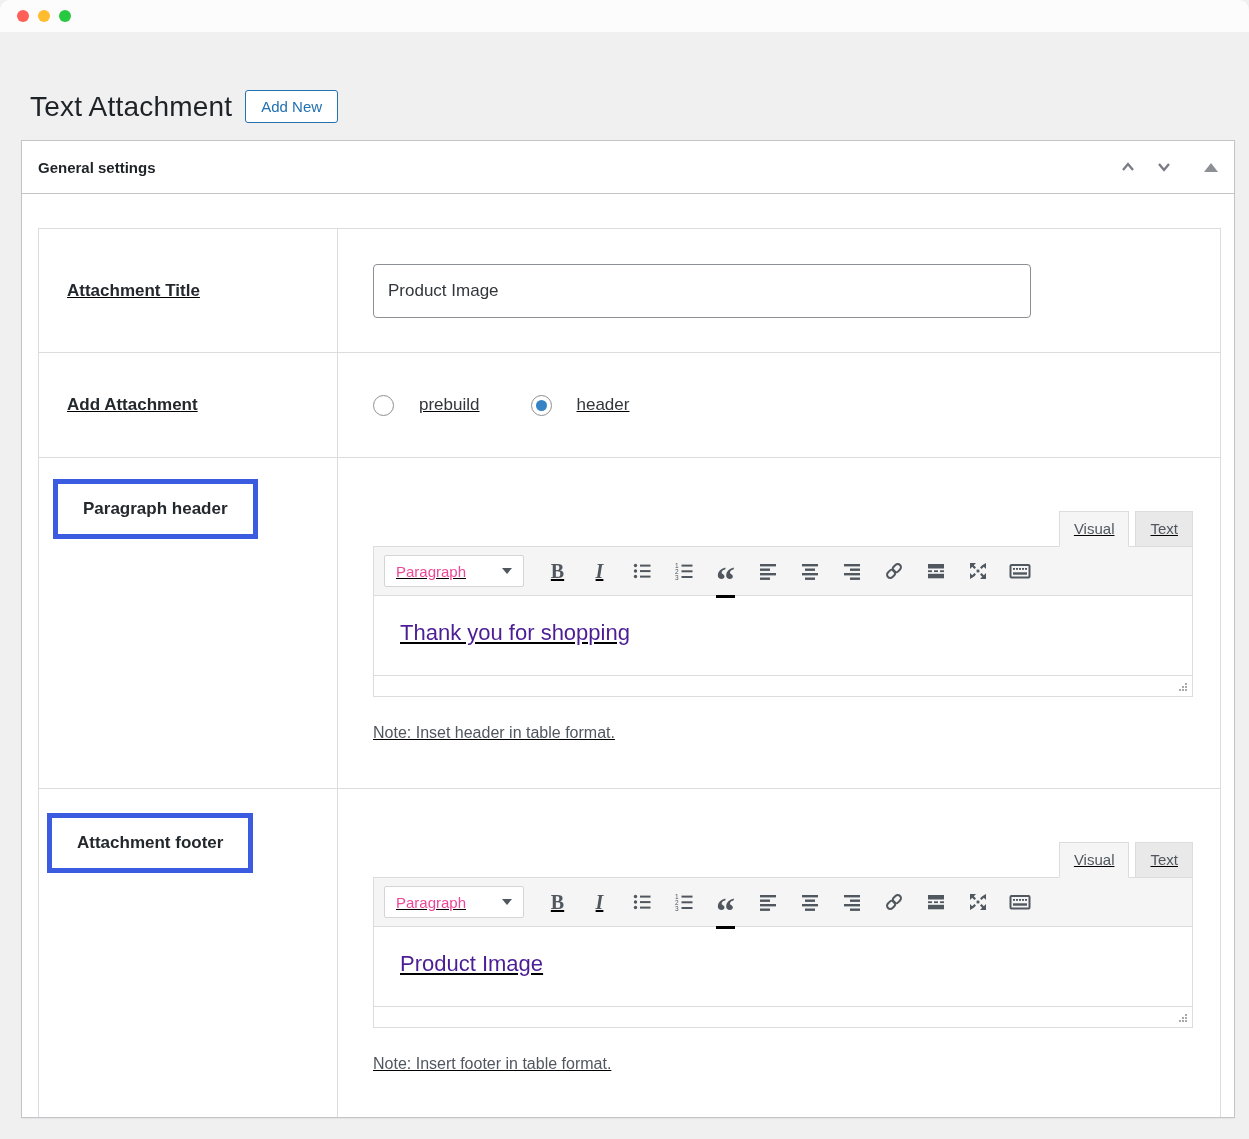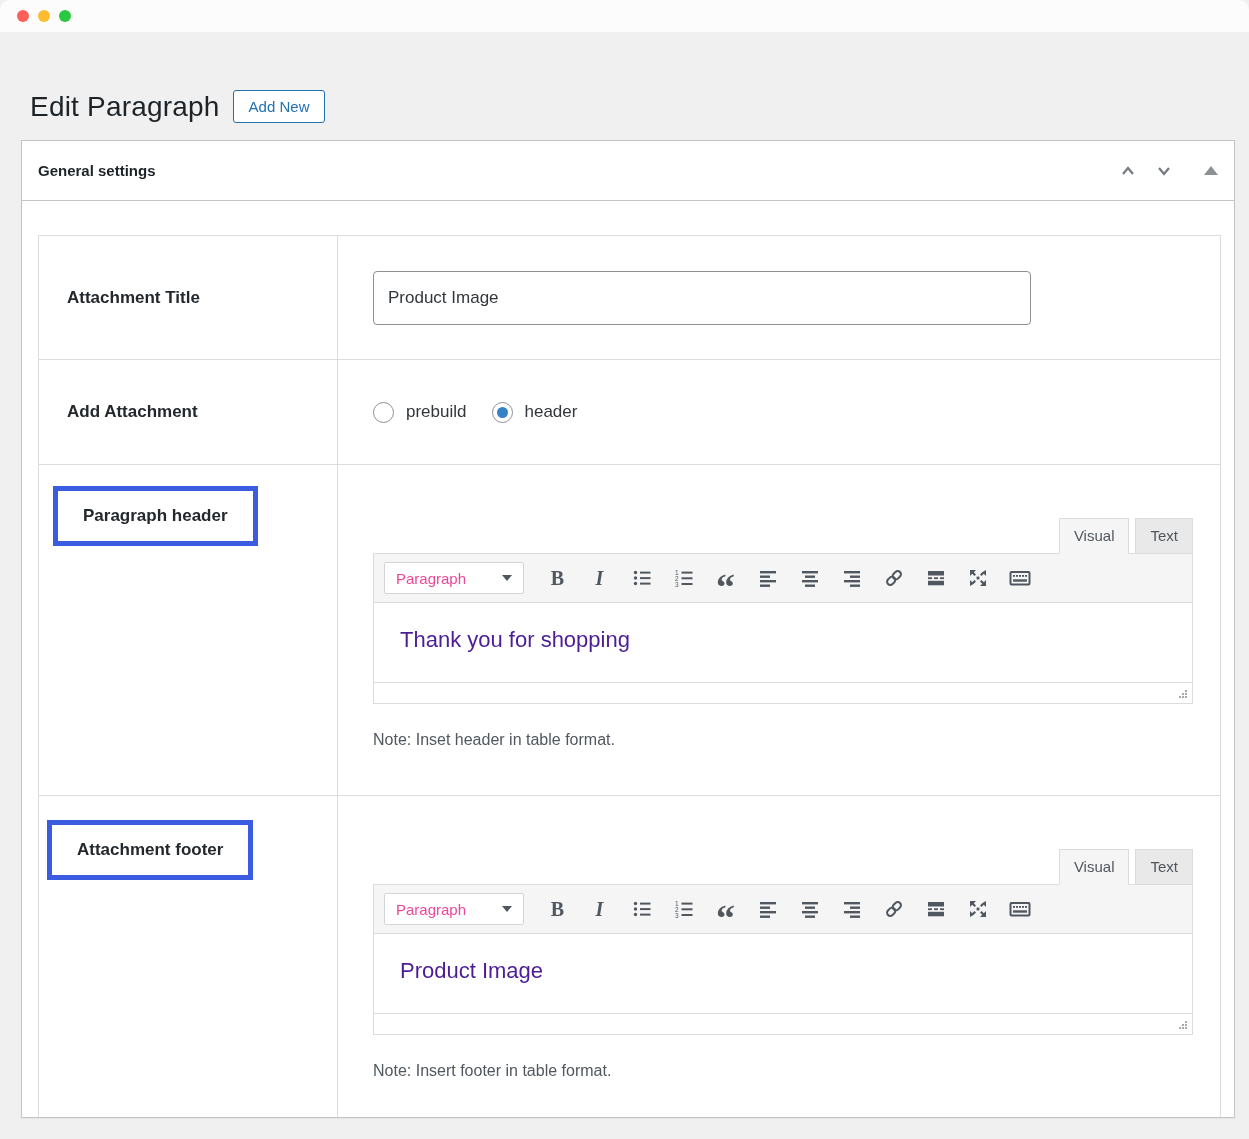--- a/index.html
+++ b/index.html
@@ -17,31 +17,31 @@
   
   .page-header { padding: 41px 0 0 30px; display: flex; align-items: center; height: 108px; }
   .page-title { font-size: 28px; font-weight: 400; color: #1d2327; letter-spacing: 0.2px; }
   .add-new-btn { margin-left: 13px; background: #fff; border: 1px solid #2271b1; color: #2271b1;
                  border-radius: 3px; font-size: 15px; padding: 7px 15px; cursor: pointer;
                  font-family: "Liberation Sans", sans-serif; }
 
   
   .panel { margin: 0 14px 0 21px; background: #fff; border: 1px solid #c3c4c7; height: 978px;
            overflow: hidden; box-shadow: 0 1px 1px rgba(0,0,0,.04); }
-  .panel-header { height: 60px; border-bottom: 1px solid #c3c4c7; display: flex;
+  .panel-header { height: 53px; border-bottom: 1px solid #c3c4c7; display: flex;
                   align-items: center; justify-content: space-between; padding: 0 14px 0 16px; }
   .panel-title { font-size: 15px; font-weight: 700; color: #1d2327; }
   .sort-icons { display: flex; align-items: center; }
   .chev-btn { background: none; border: none; cursor: pointer; padding: 2px; display: flex; }
   .chev-btn + .chev-btn { margin-left: 14px; }
   .toggle-btn { background: none; border: none; cursor: pointer; margin-left: 27px; padding: 2px; display: flex; }
   .tri-up { width: 0; height: 0; border-left: 7px solid transparent; border-right: 7px solid transparent;
             border-bottom: 9px solid #8c8f94; }
 
-  .panel-body { padding: 34px 13px 0 16px; }
+  .panel-body { padding: 34px 13px 0 16px; text-decoration: underline; }
 
   
   table.form-table { width: 100%; border-collapse: collapse; table-layout: fixed; }
   .form-table td { border: 1px solid #dcdcde; }
   .col-label { width: 299px; }
   td.c-label { padding-left: 28px; vertical-align: middle; }
   td.c-label-top { vertical-align: top; padding: 0; }
   td.c-field { vertical-align: middle; padding: 0; }
   td.c-editor { vertical-align: top; padding: 0; }
   .row-title { height: 124px; }
@@ -54,21 +54,21 @@
   .hl-box { display: inline-block; border: 5px solid #3b5ce1; background: #fff; padding: 15px 25px; }
   .hl-box.hdr { margin: 21px 0 0 14px; }
   .hl-box.ftr { margin: 24px 0 0 8px; }
 
   
   .text-input { margin-left: 35px; width: 658px; height: 54px; border: 1px solid #8c8f94;
                 border-radius: 4px; font-size: 17px; color: #32373c; padding: 0 14px;
                 font-family: "Liberation Sans", sans-serif; background: #fff; }
 
   
-  .radio-group { display: flex; align-items: center; margin-left: 35px; }
+  .radio-group { display: flex; align-items: center; margin-left: 35px; gap: 13px; }
   .radio { width: 21px; height: 21px; border-radius: 50%; border: 1px solid #8c8f94; background: #fff;
            display: inline-flex; align-items: center; justify-content: center; cursor: pointer; flex: none; }
   .radio.selected .radio-dot { width: 11px; height: 11px; border-radius: 50%; background: #3582c4; }
   .radio-label { font-size: 17px; color: #32373c; margin-left: 12px; cursor: pointer; }
   .radio-gap { width: 25px; }
 
   
   .editor-outer { margin: 53px 27px 0 35px; }
   .editor-tabs { display: flex; justify-content: flex-end; gap: 6px; margin-bottom: -1px;
                  position: relative; z-index: 2; }
@@ -104,21 +104,21 @@
 </head>
 <body>
 
 <div class="titlebar">
   <span class="dot dot-red"></span>
   <span class="dot dot-yellow"></span>
   <span class="dot dot-green"></span>
 </div>
 
 <div class="page-header">
-  <h1 class="page-title">Edit Paragraph</h1>
+  <h1 class="page-title">Text Attachment</h1>
   <button class="add-new-btn">Add New</button>
 </div>
 
 <div class="panel">
   <div class="panel-header">
     <span class="panel-title">General settings</span>
     <span class="sort-icons">
       <button class="chev-btn">
         <svg width="18" height="16" viewBox="0 0 18 16">
             <polyline points="4,11 9,5 14,11" fill="none" stroke="#787c82" stroke-width="2.3"></polyline>

